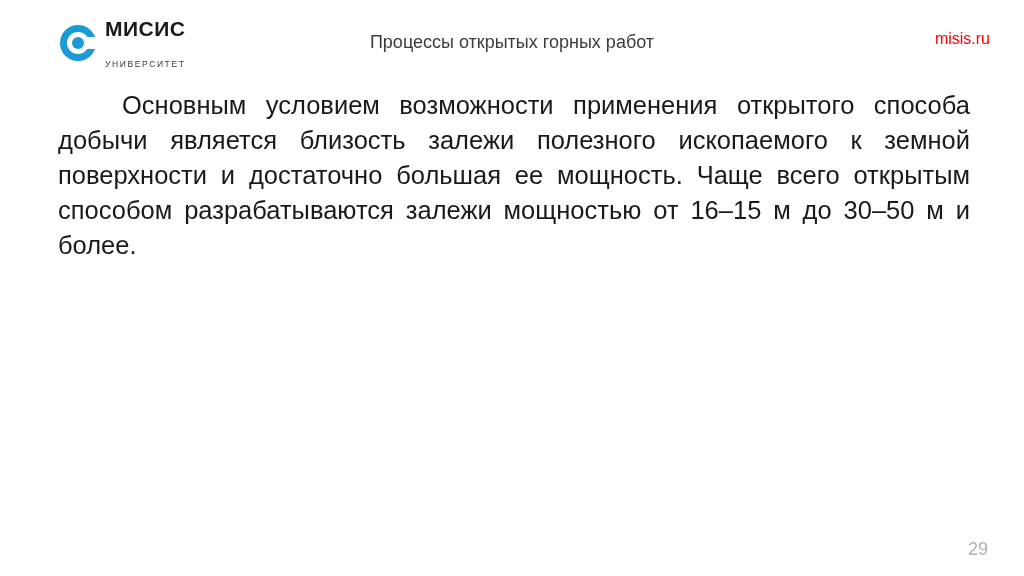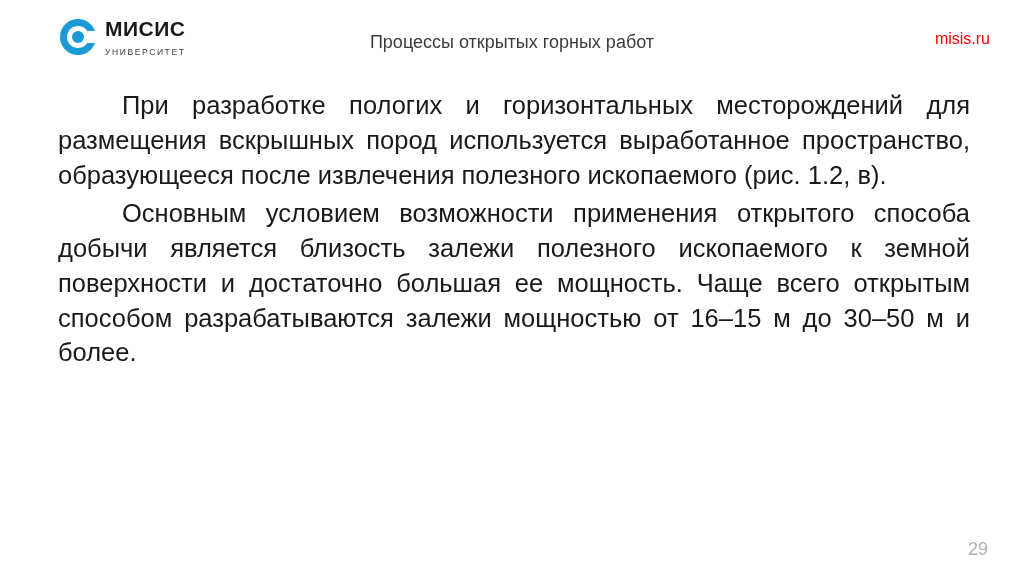--- a/index.html
+++ b/index.html
@@ -84,21 +84,21 @@
   .logo-title {
     font-size: 21px;
     font-weight: bold;
     color: #1a1a1a;
     letter-spacing: 0.5px;
   }
   .logo-sub {
     font-size: 8.5px;
     color: #3a3a3a;
     letter-spacing: 1.6px;
-    margin-top: 9px;
+    margin-top: 21px;
   }
   .header-title {
     position: absolute;
     left: 0;
     top: 32px;
     width: 1024px;
     text-align: center;
     font-size: 18px;
     color: #3c3c3c;
   }
@@ -155,19 +155,18 @@
         <span class="logo-sub">УНИВЕРСИТЕТ</span>
       </div>
     </div>
 
     <div class="header-title">Процессы открытых горных работ</div>
 
     <a class="header-link" href="#">misis.ru</a>
   </div>
 
   <div class="content">
-    <p class="para">При разработке пологих и горизонтальных месторождений для размещения вскрышных пород используется выработанное пространство, образующееся после извлечения полезного ископаемого (рис. 1.2, в).</p>
     <p class="para">Основным условием возможности применения открытого способа добычи является близость залежи полезного ископаемого к земной поверхности и достаточно большая ее мощность. Чаще всего открытым способом разрабатываются залежи мощностью от 16–15 м до 30–50 м и более.</p>
   </div>
 
   <div class="page-number">29</div>
 
 </div>
 
 </body></html>

